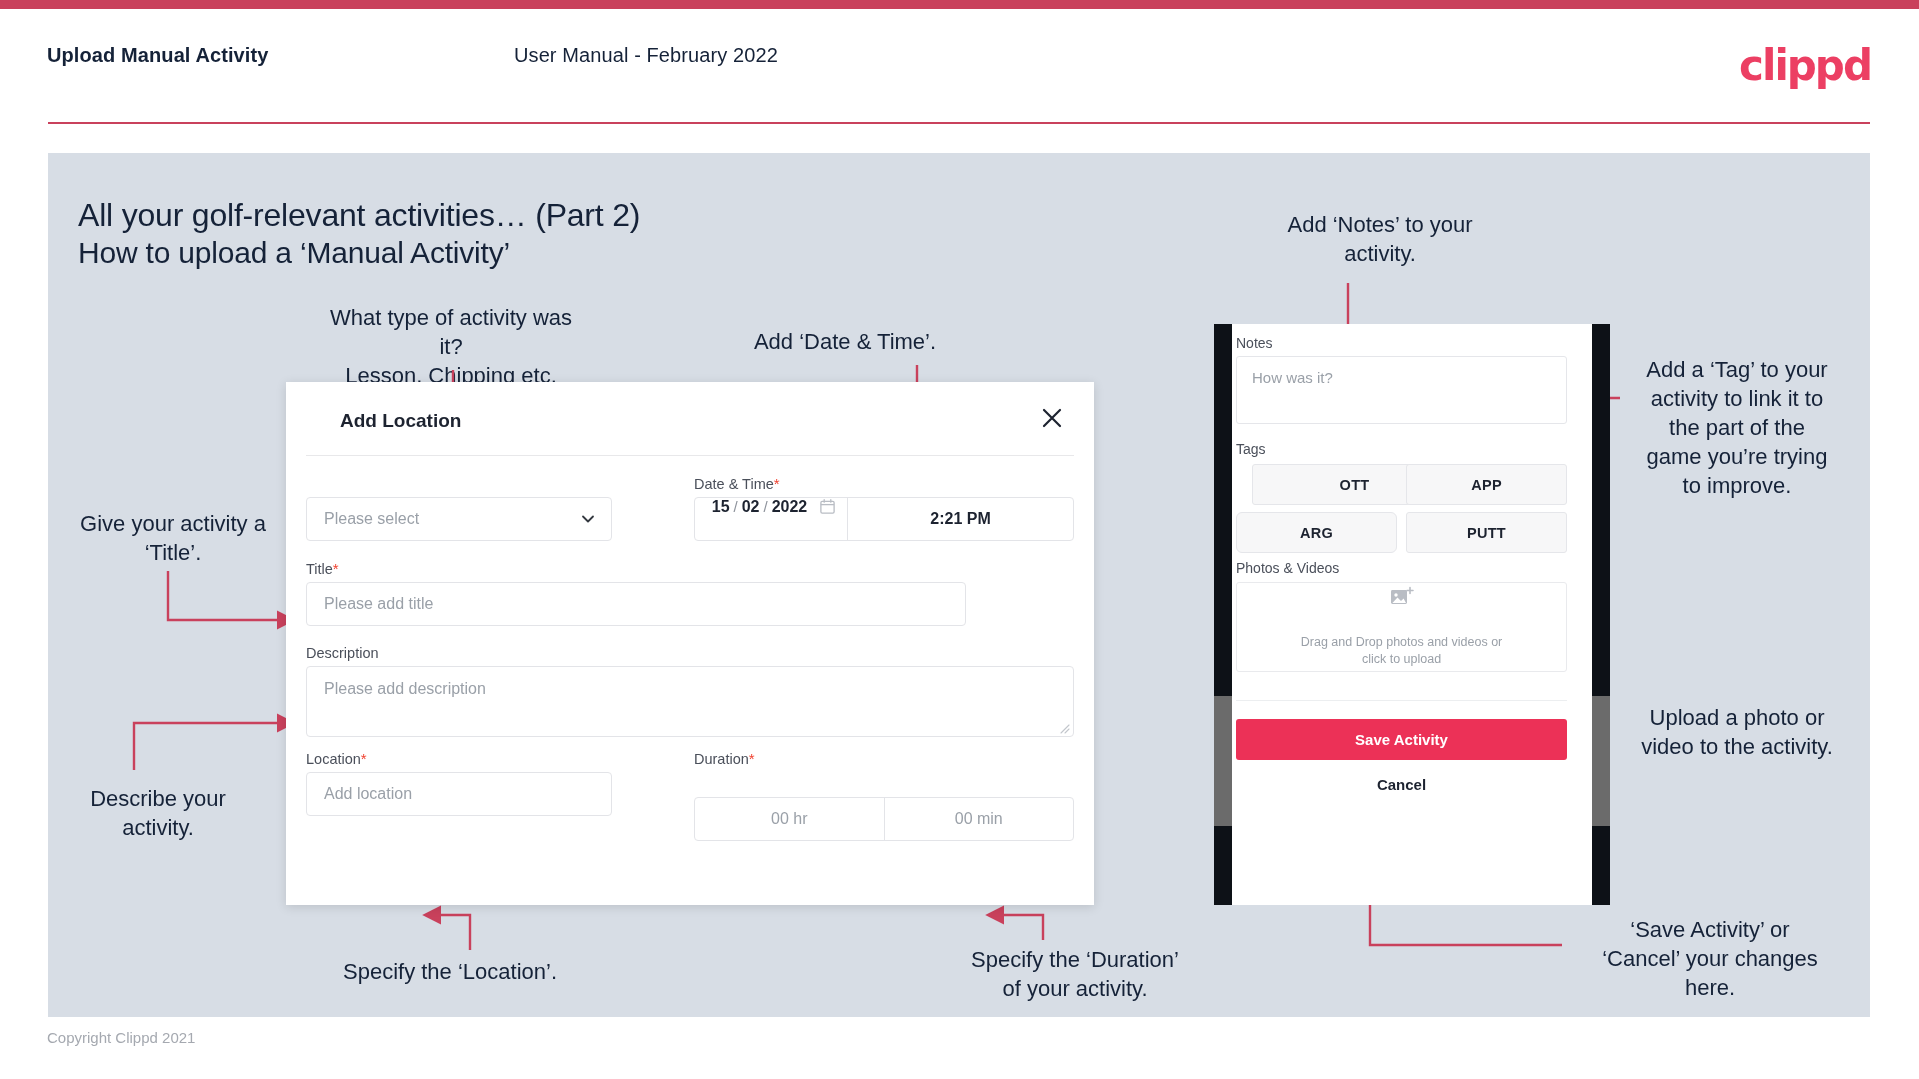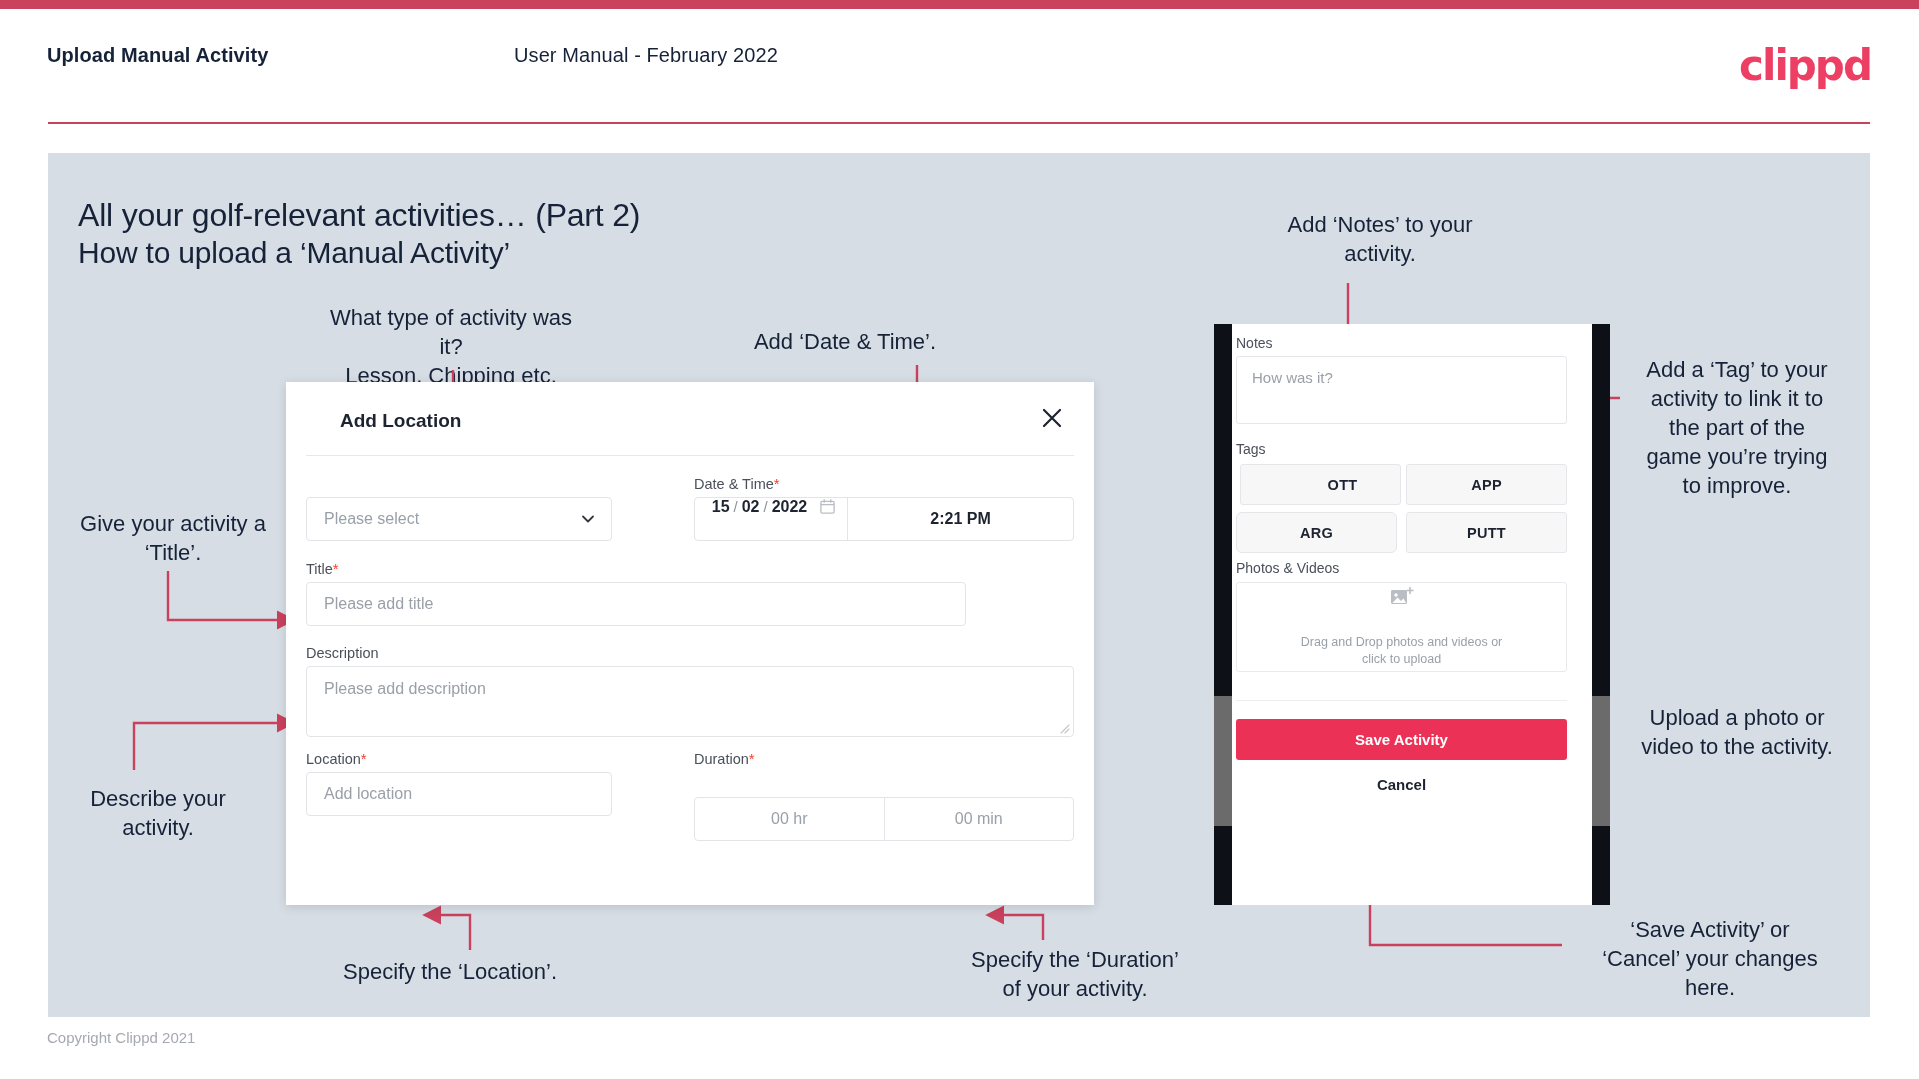--- a/index.html
+++ b/index.html
@@ -348,21 +348,21 @@
     </div>
 
     <div class="phone-screen">
 
       <div class="m-label" style="left:4px; top:11px;">Notes</div>
       <div class="m-notes">
         <span>How was it?</span>
       </div>
 
       <div class="m-label" style="left:4px; top:117px;">Tags</div>
-      <div class="m-tag" style="left:8px; top:140px;padding-left:44px;">OTT</div>
+      <div class="m-tag" style="left:20px; top:140px;padding-left:44px;">OTT</div>
       <div class="m-tag" style="left:174px; top:140px;">APP</div>
       <div class="m-tag" style="left:4px; top:188px;border-radius:6px;">ARG</div>
       <div class="m-tag" style="left:174px; top:188px;">PUTT</div>
 
       <div class="m-label" style="left:4px; top:236px;">Photos &amp; Videos</div>
       <div class="m-drop">
         <svg width="24" height="22" viewBox="0 0 24 22">
           <rect x="1" y="4" width="16" height="14" rx="1.4" fill="#b9bdc4"></rect>
           <circle cx="6" cy="9" r="1.7" fill="#ffffff"></circle>
           <path d="M2.4,17 L7.5,11.5 L11,15 L13.6,12.6 L16,17 Z" fill="#ffffff"></path>

